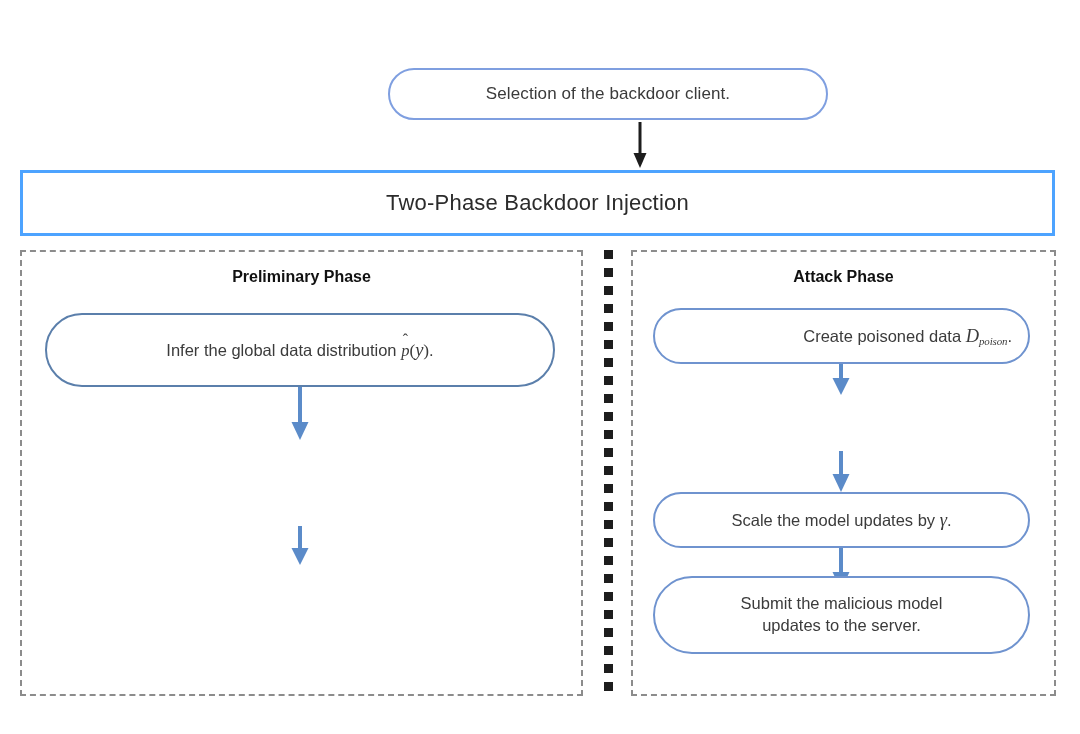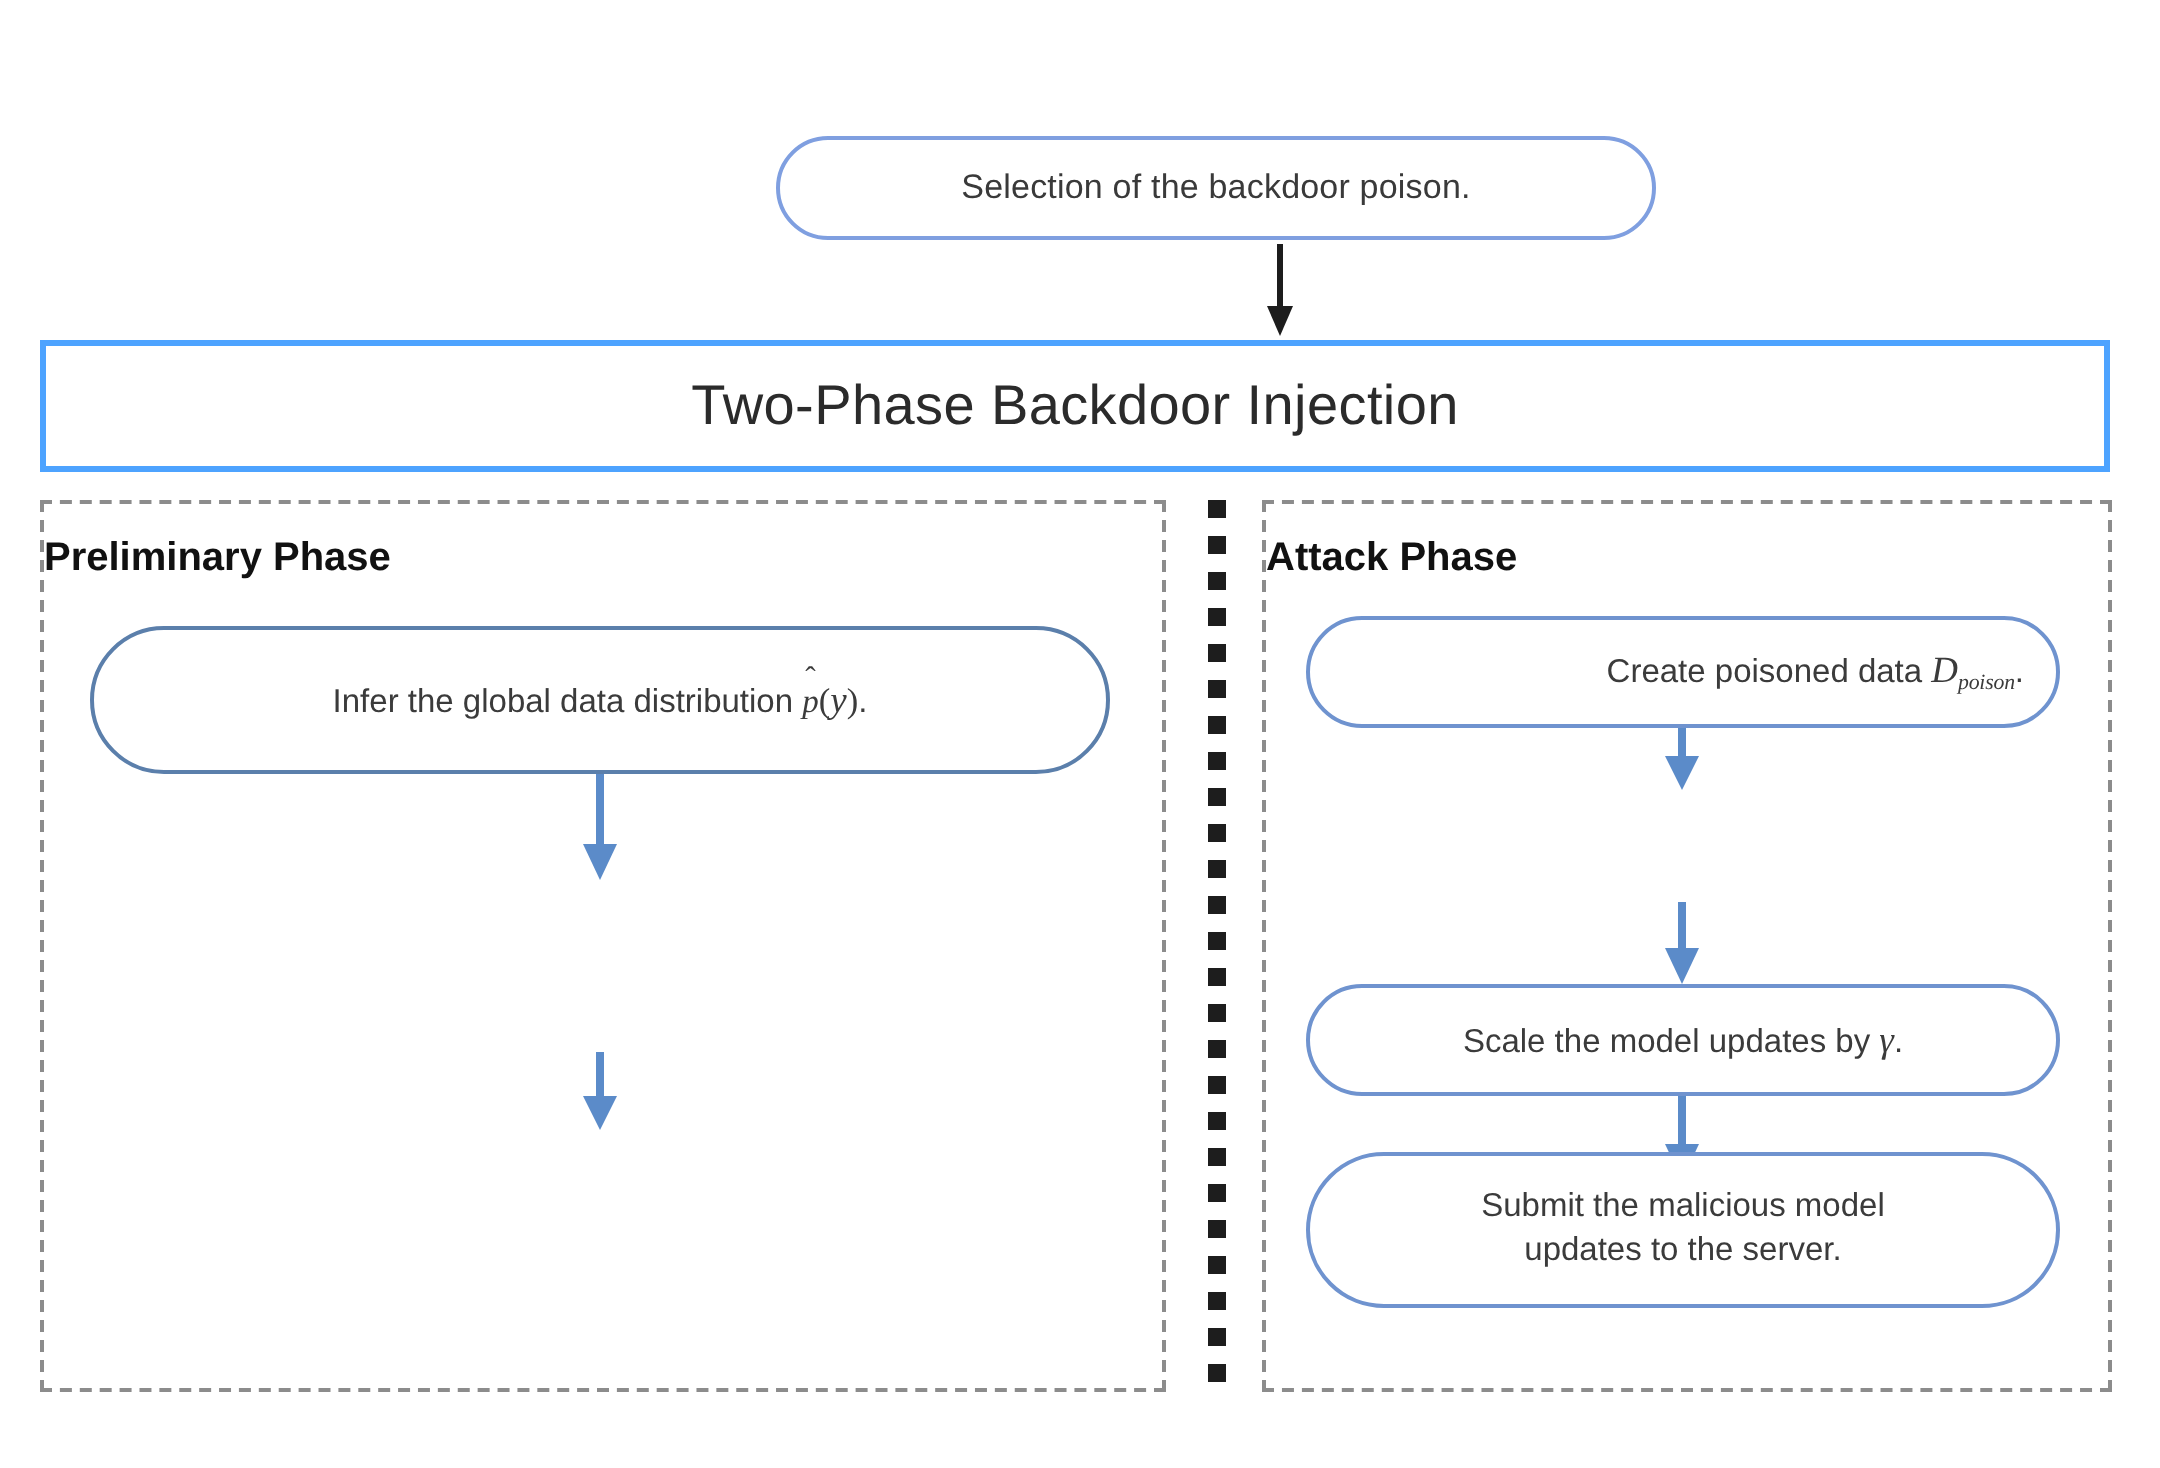--- a/index.html
+++ b/index.html
@@ -55,41 +55,42 @@
     left: 20px;
     top: 170px;
     width: 1035px;
     height: 66px;
     box-sizing: border-box;
     border: 3px solid #4da3ff;
     background: #ffffff;
     display: flex;
     align-items: center;
     justify-content: center;
-    font-size: 28px;
+    font-size: 22px;
     color: #2b2b2b;
     letter-spacing: .2px;
   }
 
   
   .panel {
     position: absolute;
     box-sizing: border-box;
     border: 2px dashed #8c8c8c;
     background: transparent;
   }
   .panel-left  { left: 20px;  top: 250px; width: 563px; height: 446px; }
   .panel-right { left: 631px; top: 250px; width: 425px; height: 446px; }
 
   .panel-title {
     position: absolute;
     left: 0;
     right: 0;
     top: 16px;
-    font-size: 20px;
+    text-align: center;
+    font-size: 16px;
     font-weight: bold;
     color: #111111;
   }
 
   
   .step {
     position: absolute;
     box-sizing: border-box;
     border: 2.5px solid #6f93cf;
     background: #ffffff;
@@ -179,21 +180,21 @@
     font-style: italic;
     font-size: 1.12em;
   }
 </style>
 </head>
 <body>
 
 <div class="canvas">
 
   <div class="top-node">
-    <span>Selection of the backdoor poison.</span>
+    <span>Selection of the backdoor client.</span>
   </div>
 
   <svg class="arrow-black" viewBox="0 0 14 46" preserveAspectRatio="none" aria-hidden="true">
     <line x1="7" y1="0" x2="7" y2="33" stroke="#1d1d1d" stroke-width="3"></line>
     <polygon points="7,46 0.5,31 13.5,31" fill="#1d1d1d"></polygon>
   </svg>
 
   <div class="banner">
     <span>Two-Phase Backdoor Injection</span>
   </div>

